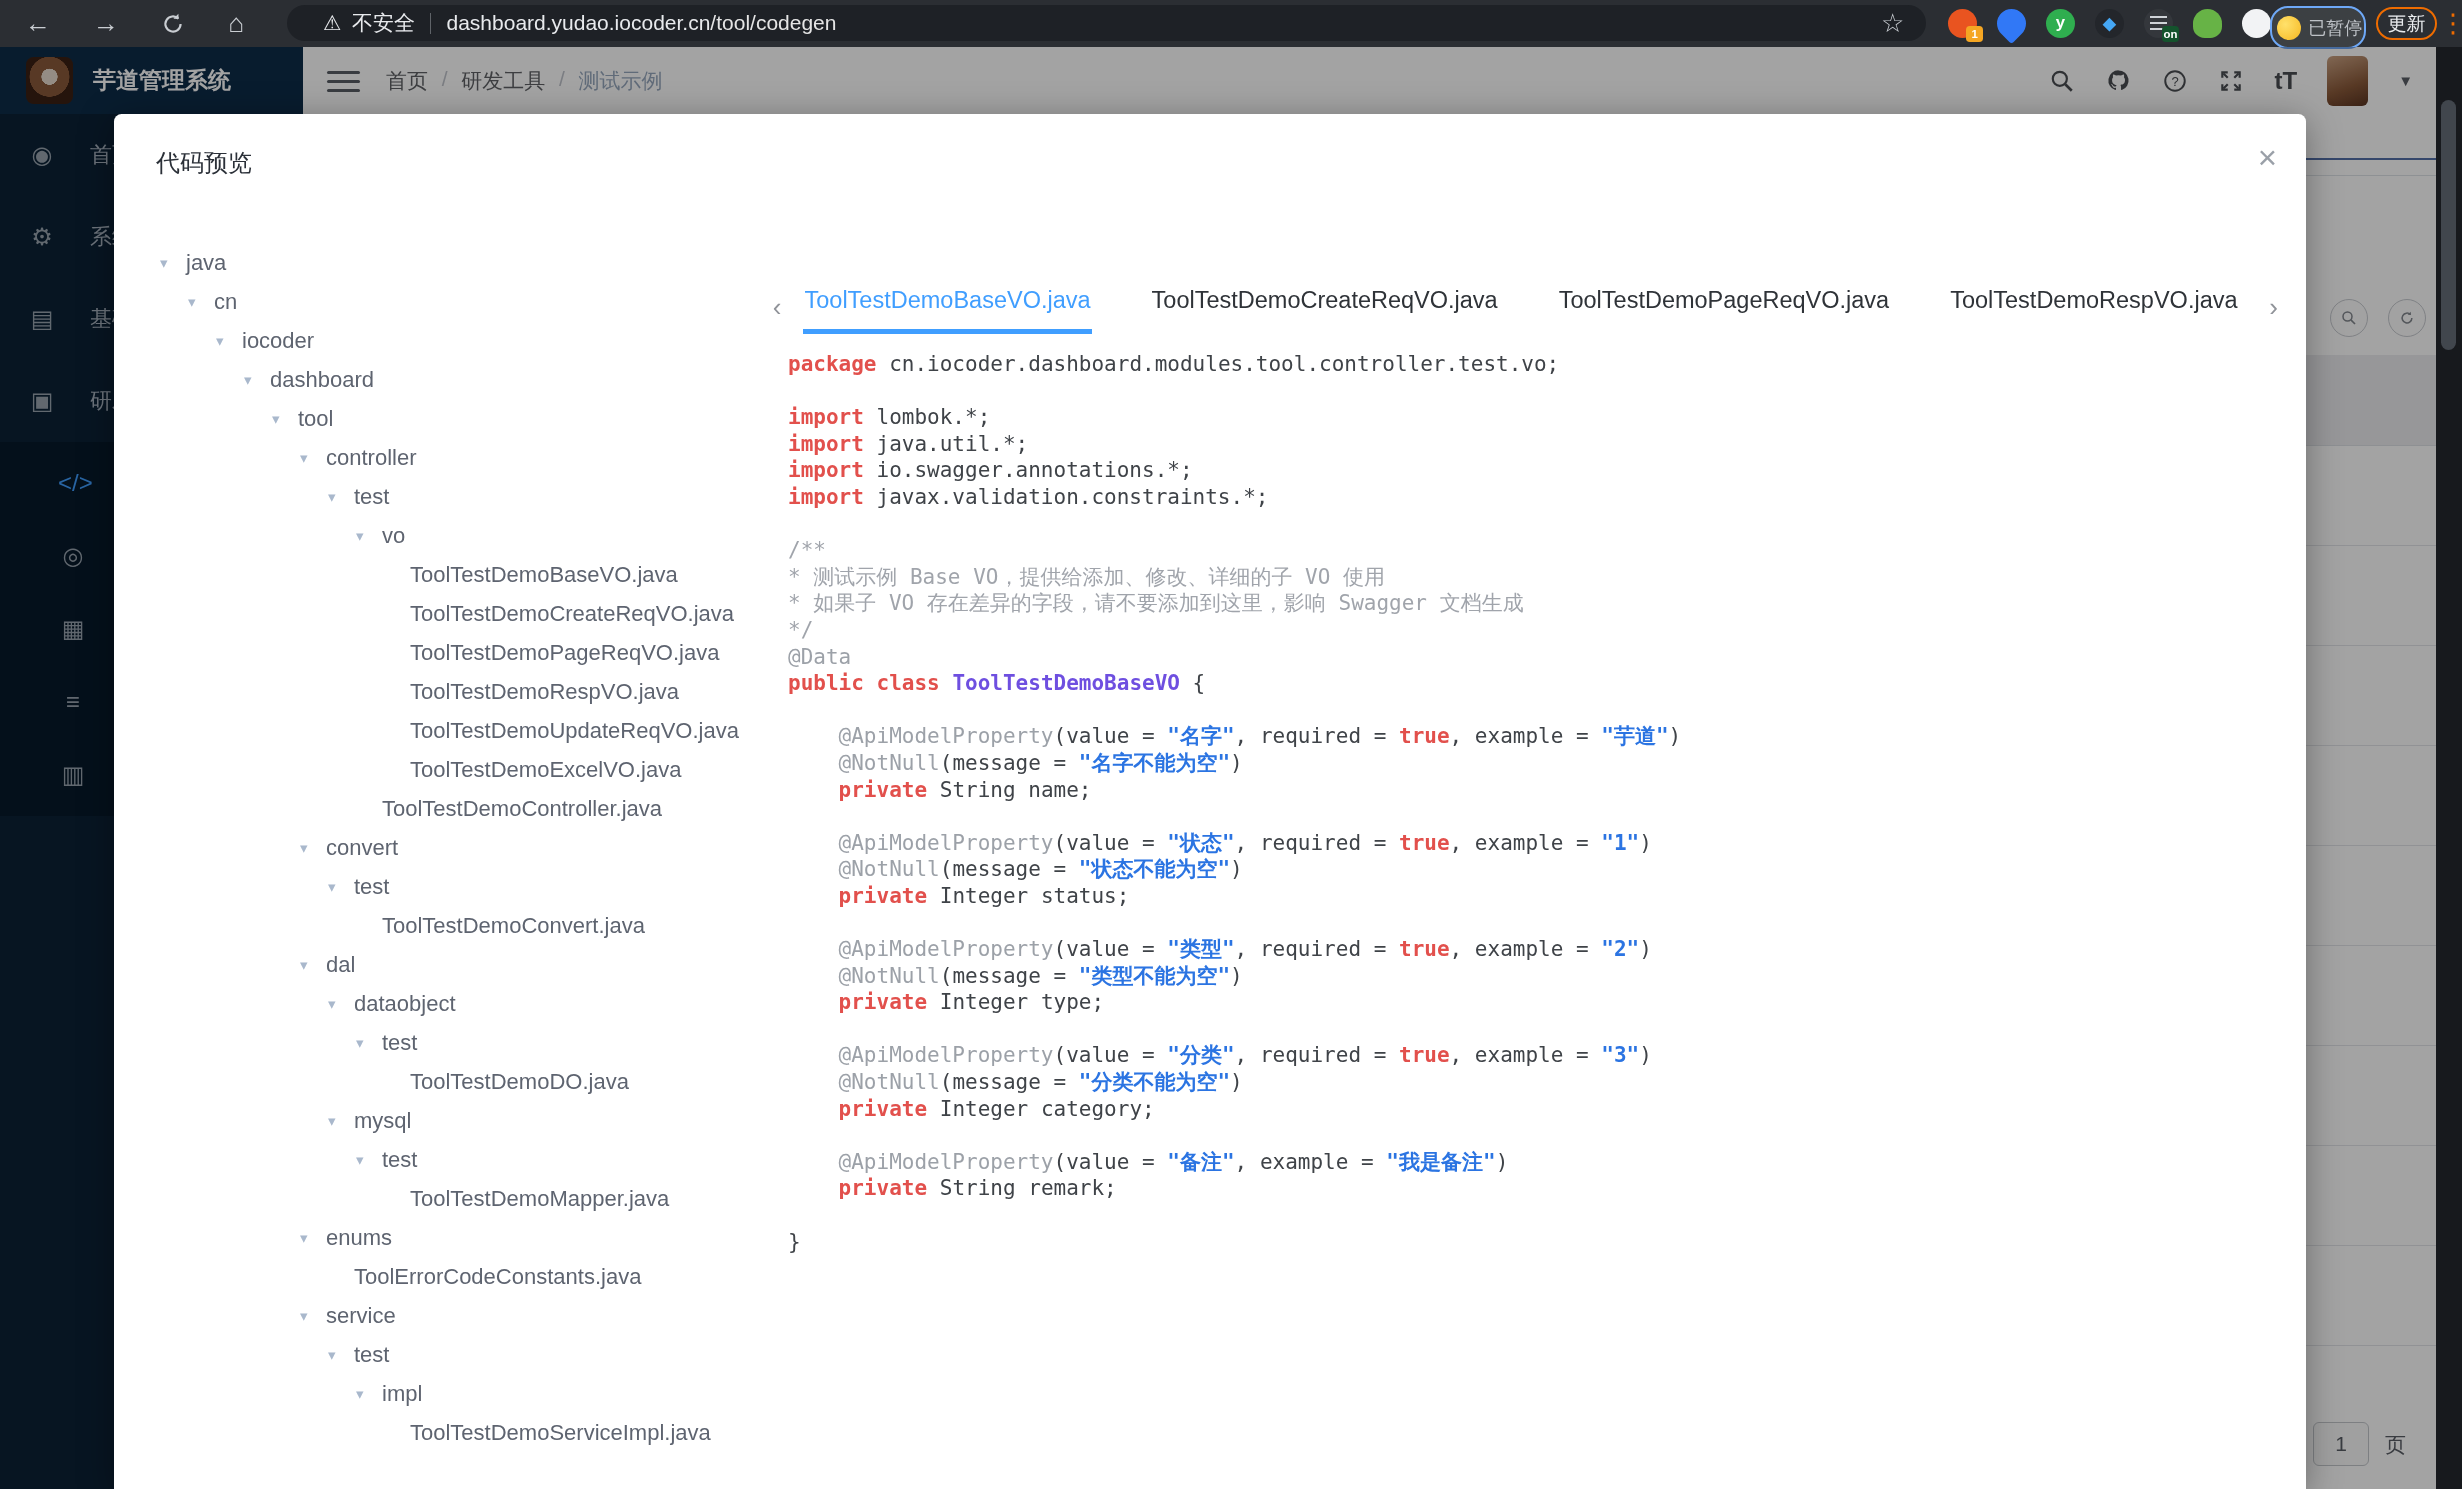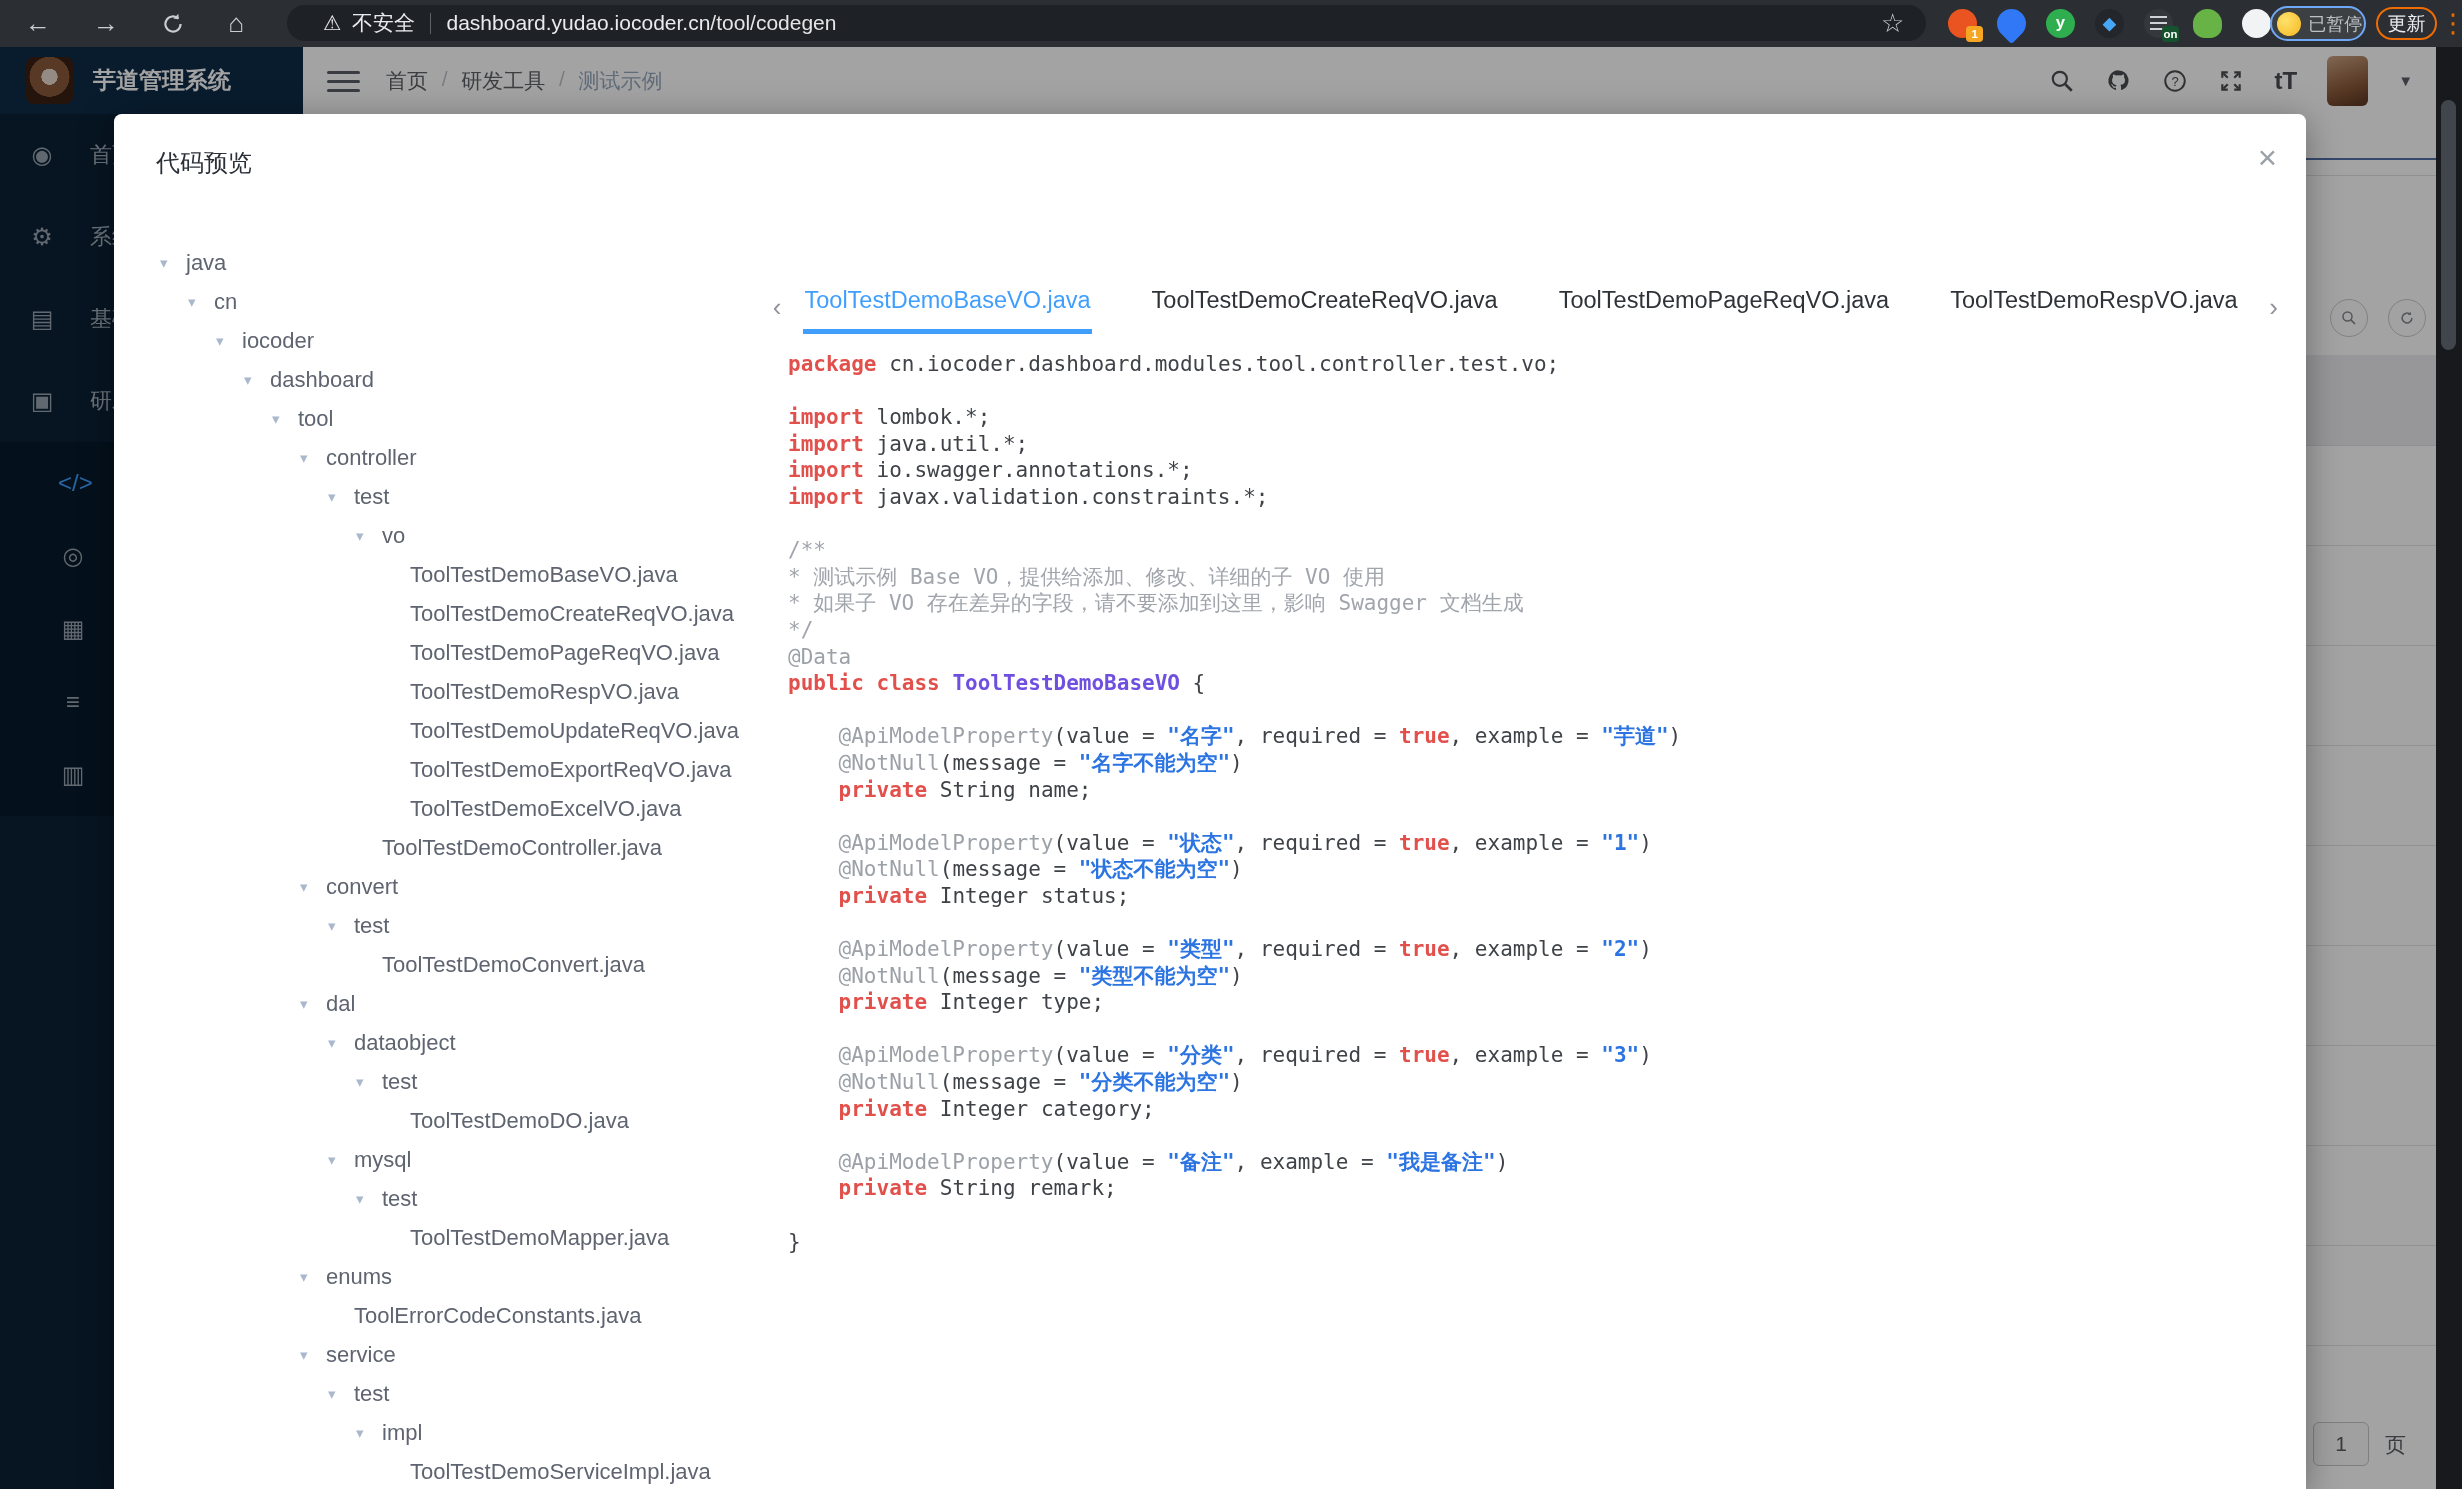--- a/index.html
+++ b/index.html
@@ -16,21 +16,21 @@
   #url-pill .sec-label { color:#e8eaed; font-size:21px; margin-right:15px; }
   #url-pill .divider { width:1.5px; height:21px; background:#5f6368; margin-right:15px; }
   #url-pill .url-host { color:#e8eaed; font-size:21px; }
   #url-pill .url-path { color:#e5e5e5; font-size:21px; }
   #star-wrap { position:absolute; left:1881px; top:8.3px; color:#c9cdd2; font-size:26px; }
   #ext-row { position:absolute; left:1948px; top:8.3px; height:30px; display:flex; gap:20px; align-items:center; }
   .ext-ic { position:relative; width:29px; height:29px; border-radius:50%; display:flex; align-items:center; justify-content:center; font-size:16.7px; font-weight:bold; color:#fff; }
   .ext-ic .badge { position:absolute; right:-6px; bottom:-4.6px; min-width:16.7px; height:16.7px; border-radius:3.8px; font-size:11.4px; line-height:16.7px; text-align:center; color:#fff; padding:0 1.5px; }
   .ext-ic.drop { border-radius:50% 50% 50% 3px; }
   .ext-ic .lines { width:16.7px; height:2.3px; background:#cfd3d8; box-shadow:0 6px 0 #cfd3d8, 0 -6px 0 #cfd3d8; }
-  #profile-chip { position:absolute; left:2270px; top:6px; width:96px; height:35px; border:2.3px solid #6ea8f7; border-radius:18px; background:#3c4043; display:flex; align-items:center; gap:7.6px; padding-left:4.6px; }
+  #profile-chip { position:absolute; left:2270px; top:6px; width:96px; height:43px; border:2.3px solid #6ea8f7; border-radius:18px; background:#3c4043; display:flex; align-items:center; gap:7.6px; padding-left:4.6px; }
   #profile-chip .emoji { width:24px; height:24px; border-radius:50%; background:radial-gradient(circle at 35% 35%, #ffe16b, #f6b821); }
   #profile-chip .label { color:#bdc1c6; font-size:18px; }
   #update-pill { position:absolute; left:2376px; top:6.8px; width:61px; height:33px; border:2.3px solid #ef6c00; border-radius:16.7px; color:#e8eaed; font-size:19px; text-align:center; line-height:30px; }
   #menu-dots { position:absolute; left:2440px; top:6px; color:#ef6c00; font-size:26px; line-height:35px; }
 
   
   #app { position:absolute; left:0; top:47px; width:2462px; height:1443px; background:#fff; z-index:1; }
   #sidebar { position:absolute; left:0; top:0; width:303px; height:1443px; background:#0b2236; overflow:hidden; }
   #logo-row { height:67px; background:#0e2c49; display:flex; align-items:center; padding-left:26px; gap:20px; }
   #logo-img { width:47px; height:47px; border-radius:7.6px; background:radial-gradient(circle at 50% 42%, #e8dccf 0 22%, #8a5a3b 23% 55%, #3a2014 56%); }
@@ -321,24 +321,20 @@
         <div class="tree-row" style="padding-left: 247px;">
           <span class="tree-caret"></span>
           <span class="tree-label">ToolTestDemoRespVO.java</span>
         </div>
         <div class="tree-row" style="padding-left: 247px;">
           <span class="tree-caret"></span>
           <span class="tree-label">ToolTestDemoUpdateReqVO.java</span>
         </div>
         <div class="tree-row" style="padding-left: 247px;">
           <span class="tree-caret"></span>
-          <span class="tree-label">ToolTestDemoExportReqVO.java</span>
-        </div>
-        <div class="tree-row" style="padding-left: 247px;">
-          <span class="tree-caret"></span>
           <span class="tree-label">ToolTestDemoExcelVO.java</span>
         </div>
         <div class="tree-row" style="padding-left: 219px;">
           <span class="tree-caret"></span>
           <span class="tree-label">ToolTestDemoController.java</span>
         </div>
         <div class="tree-row" style="padding-left: 163px;">
           <span class="tree-caret">▾</span>
           <span class="tree-label">convert</span>
         </div>

